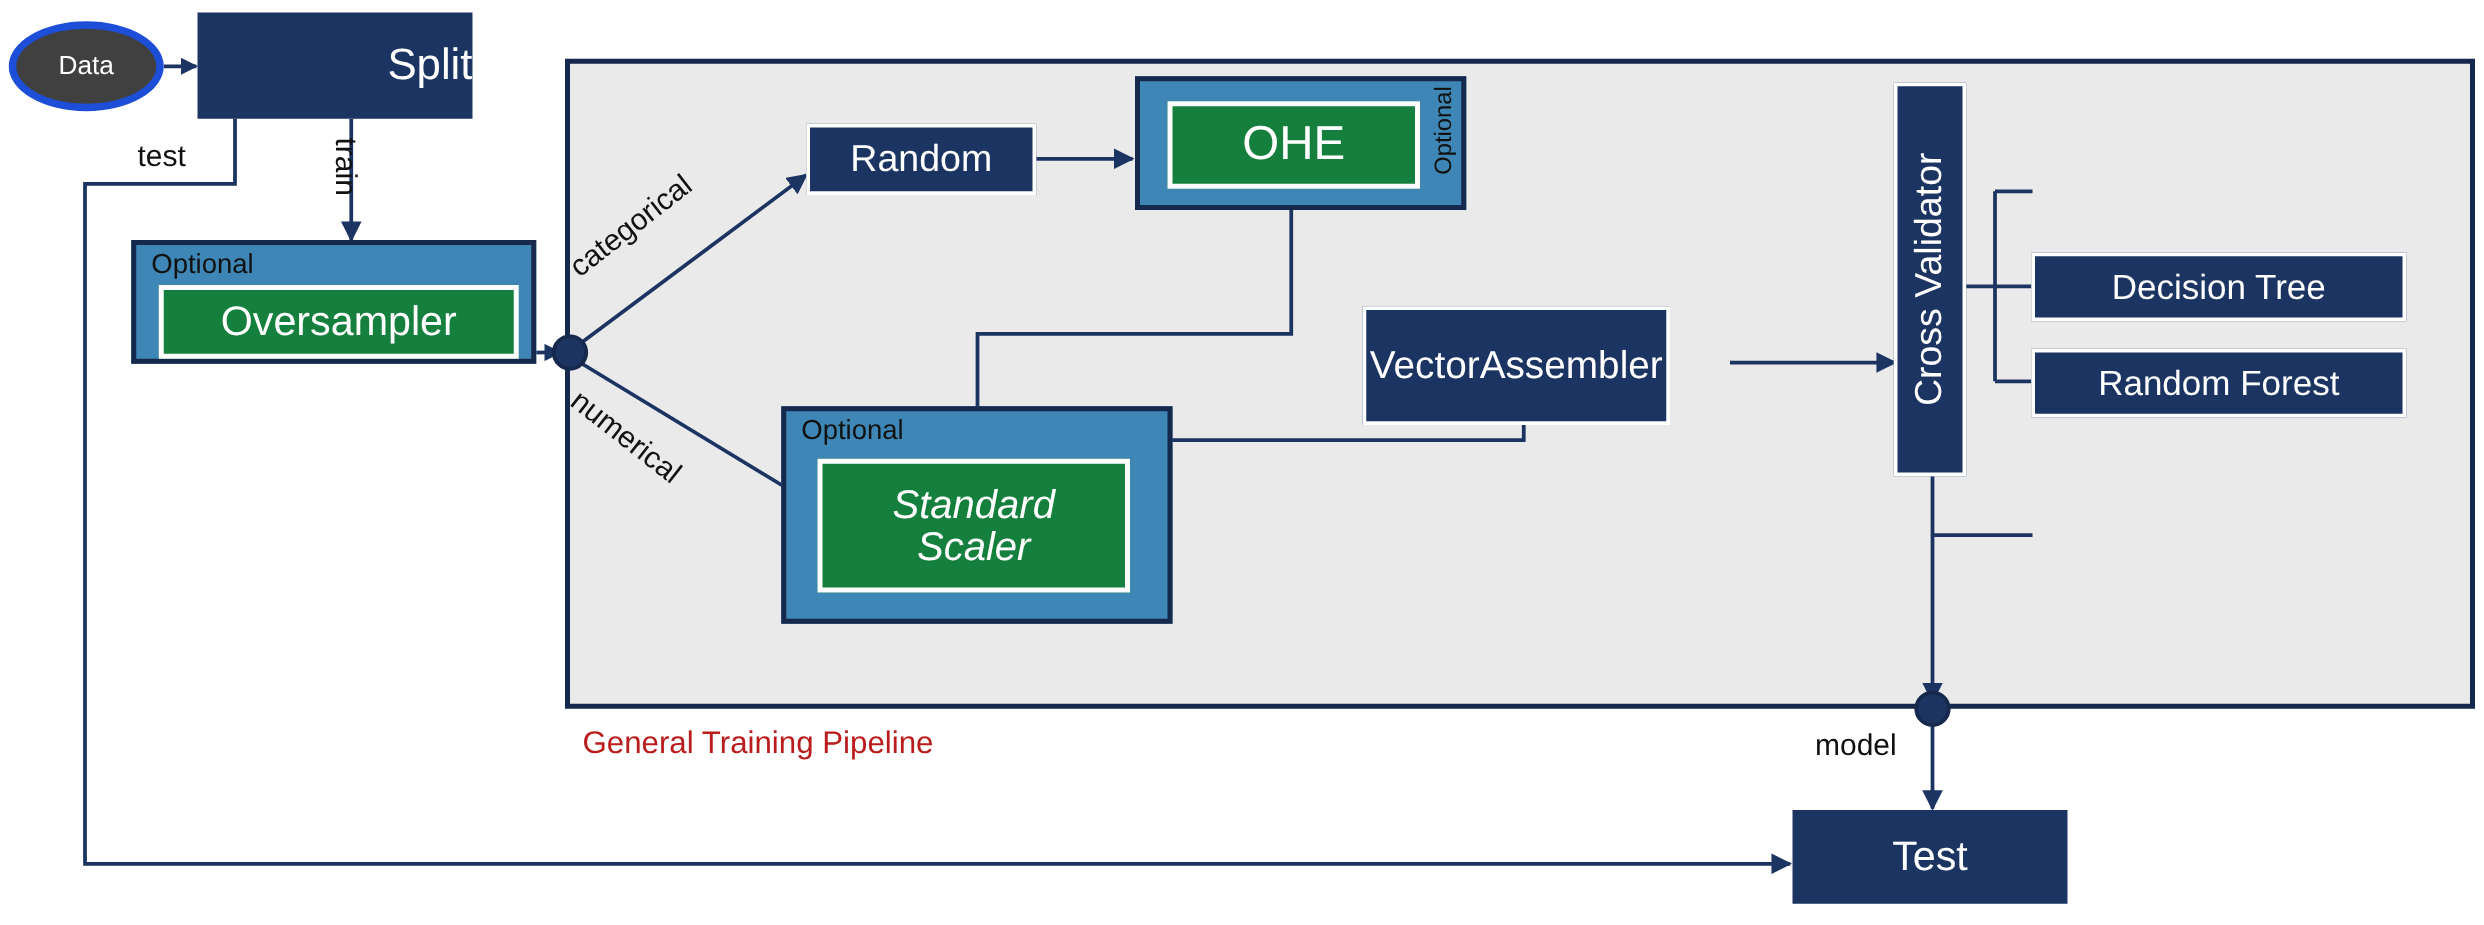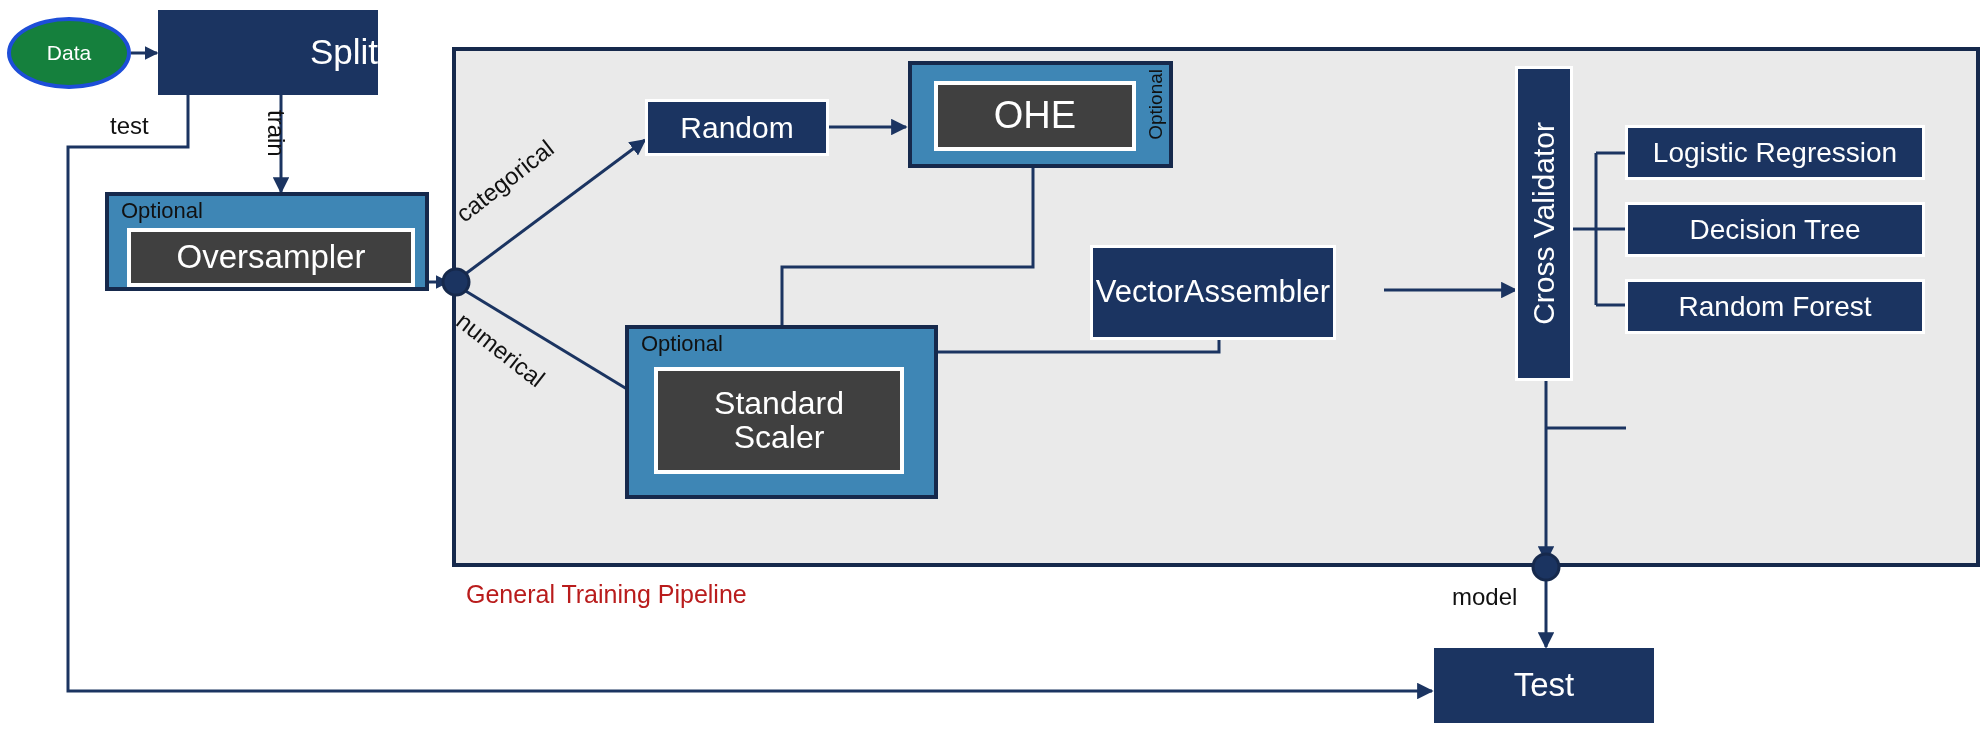--- a/index.html
+++ b/index.html
@@ -58,36 +58,36 @@
     color: #111111;
     font-weight: 400;
   }
   .optional-label.vert {
     writing-mode: vertical-rl;
     transform: rotate(180deg);
   }
   .inner-node {
     position: absolute;
     box-sizing: border-box;
-    background: #404040;
+    background: #15803d;
     border: 4px solid #ffffff;
     display: flex;
     align-items: center;
     justify-content: center;
     text-align: center;
     color: #ffffff;
     line-height: 1.05;
   }
 
   
   .ellipse {
     position: absolute;
     box-sizing: border-box;
-    background: #15803d;
-    border: 4px solid #1d4ed8;
+    background: #404040;
+    border: 6px solid #1d4ed8;
     border-radius: 50%;
     display: flex;
     align-items: center;
     justify-content: center;
     color: #ffffff;
   }
 
   
   .pipeline-box {
     position: absolute;
@@ -201,38 +201,35 @@
 
   <div class="optional-wrap" style="left:908px; top:61px; width:265px; height:107px;">
     <div class="optional-label vert" style="right:2px; top:4px; font-size:19px;">Optional</div>
     <div class="inner-node" style="left:22px; top:16px; width:202px; height:70px; font-size:38px;">
       <span>OHE</span>
     </div>
   </div>
 
   <div class="optional-wrap" style="left:625px; top:325px; width:313px; height:174px;">
     <div class="optional-label" style="left:12px; top:2px; font-size:22px;">Optional</div>
-    <div class="inner-node" style="left:25px; top:38px; width:250px; height:107px; font-size:32px; flex-direction:column;">
+    <div class="inner-node" style="left:25px; top:38px; width:250px; height:107px; font-size:32px; flex-direction:column;font-style:italic;">
       <span>Standard</span>
       <span>Scaler</span>
     </div>
   </div>
 
   <div class="node plain" style="left:1090px; top:245px; width:246px; height:95px; font-size:31px; ">
     <span>Vector</span>
     <span>Assembler</span>
   </div>
 
   <div class="node plain" style="left:1515px; top:66px; width:58px; height:315px;">
     <span class="vtext" style="font-size:30px;">Cross Validator</span>
   </div>
 
-  <div class="node plain" style="left:1625px; top:125px; width:300px; height:55px; font-size:28px;">
-    <span>Logistic Regression</span>
-  </div>
 
   <div class="node plain" style="left:1625px; top:202px; width:300px; height:55px; font-size:28px;">
     <span>Decision Tree</span>
   </div>
 
   <div class="node plain" style="left:1625px; top:279px; width:300px; height:55px; font-size:28px;">
     <span>Random Forest</span>
   </div>
 
 

